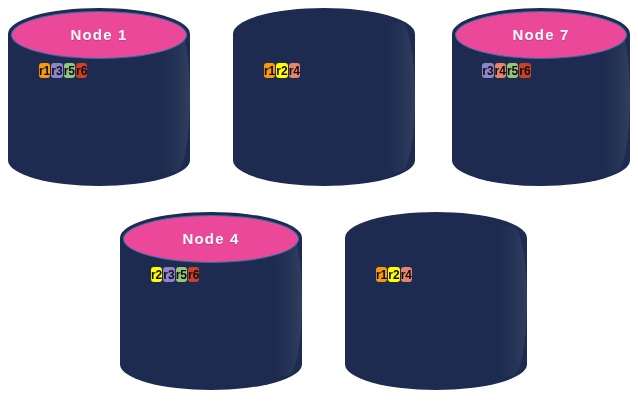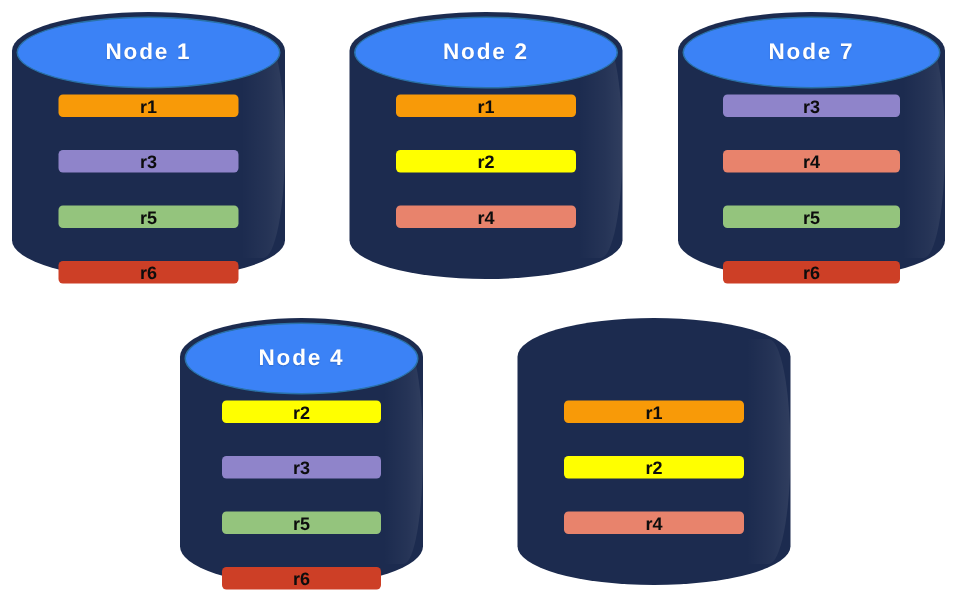--- a/index.html
+++ b/index.html
@@ -42,21 +42,21 @@
     background: linear-gradient(to right, rgba(255,255,255,0) 0%, rgba(255,255,255,0.045) 60%, rgba(255,255,255,0.09) 100%);
     border-radius: 0 50% 50% 0 / 0 50% 50% 0;
     pointer-events: none;
   }
   .cyl-top {
     position: absolute;
     left: 1.6%;
     top: 1.5%;
     width: 96.8%;
     height: 27%;
-    background: #3b82f6;
+    background: #ec4899;
     border-radius: 50%;
     border: 1px solid #2a72a8;
     box-sizing: border-box;
     display: flex;
     align-items: center;
     justify-content: center;
   }
   .node-label {
     color: #ffffff;
     font-weight: bold;
@@ -66,22 +66,22 @@
     text-shadow: 0 1px 1px rgba(0,0,0,0.18);
   }
 
   
   .replicas {
     position: absolute;
     left: 17%;
     right: 17%;
     top: 31%;
     display: flex;
-    flex-direction: column;
-    gap: 22px;
+    flex-direction: row;
+    gap: 1px;
   }
   .replica {
     height: 15px;
     border-radius: 3px;
     display: flex;
     align-items: center;
     justify-content: center;
     font-size: 12px;
     font-weight: bold;
     color: #0d0d0d;
@@ -112,23 +112,20 @@
       </div>
       <div class="replica" style="background:#cd3f26;">
         <span>r6</span>
       </div>
     </div>
   </div>
 
   <div class="node" style="left:233px; top:8px; width:182px; height:178px;">
     <div class="cyl-body"></div>
     <div class="cyl-side-shade"></div>
-    <div class="cyl-top">
-      <span class="node-label">Node  2</span>
-    </div>
     <div class="replicas">
       <div class="replica" style="background:#f89a08;">
         <span>r1</span>
       </div>
       <div class="replica" style="background:#ffff00;">
         <span>r2</span>
       </div>
       <div class="replica" style="background:#e8836c;">
         <span>r4</span>
       </div>
@@ -150,21 +147,21 @@
       </div>
       <div class="replica" style="background:#94c47d;">
         <span>r5</span>
       </div>
       <div class="replica" style="background:#cd3f26;">
         <span>r6</span>
       </div>
     </div>
   </div>
 
-  <div class="node" style="left:120px; top:212px; width:162px; height:178px;">
+  <div class="node" style="left:120px; top:212px; width:182px; height:178px;">
     <div class="cyl-body"></div>
     <div class="cyl-side-shade"></div>
     <div class="cyl-top">
       <span class="node-label">Node  4</span>
     </div>
     <div class="replicas">
       <div class="replica" style="background:#ffff00;">
         <span>r2</span>
       </div>
       <div class="replica" style="background:#8f84ca;">

